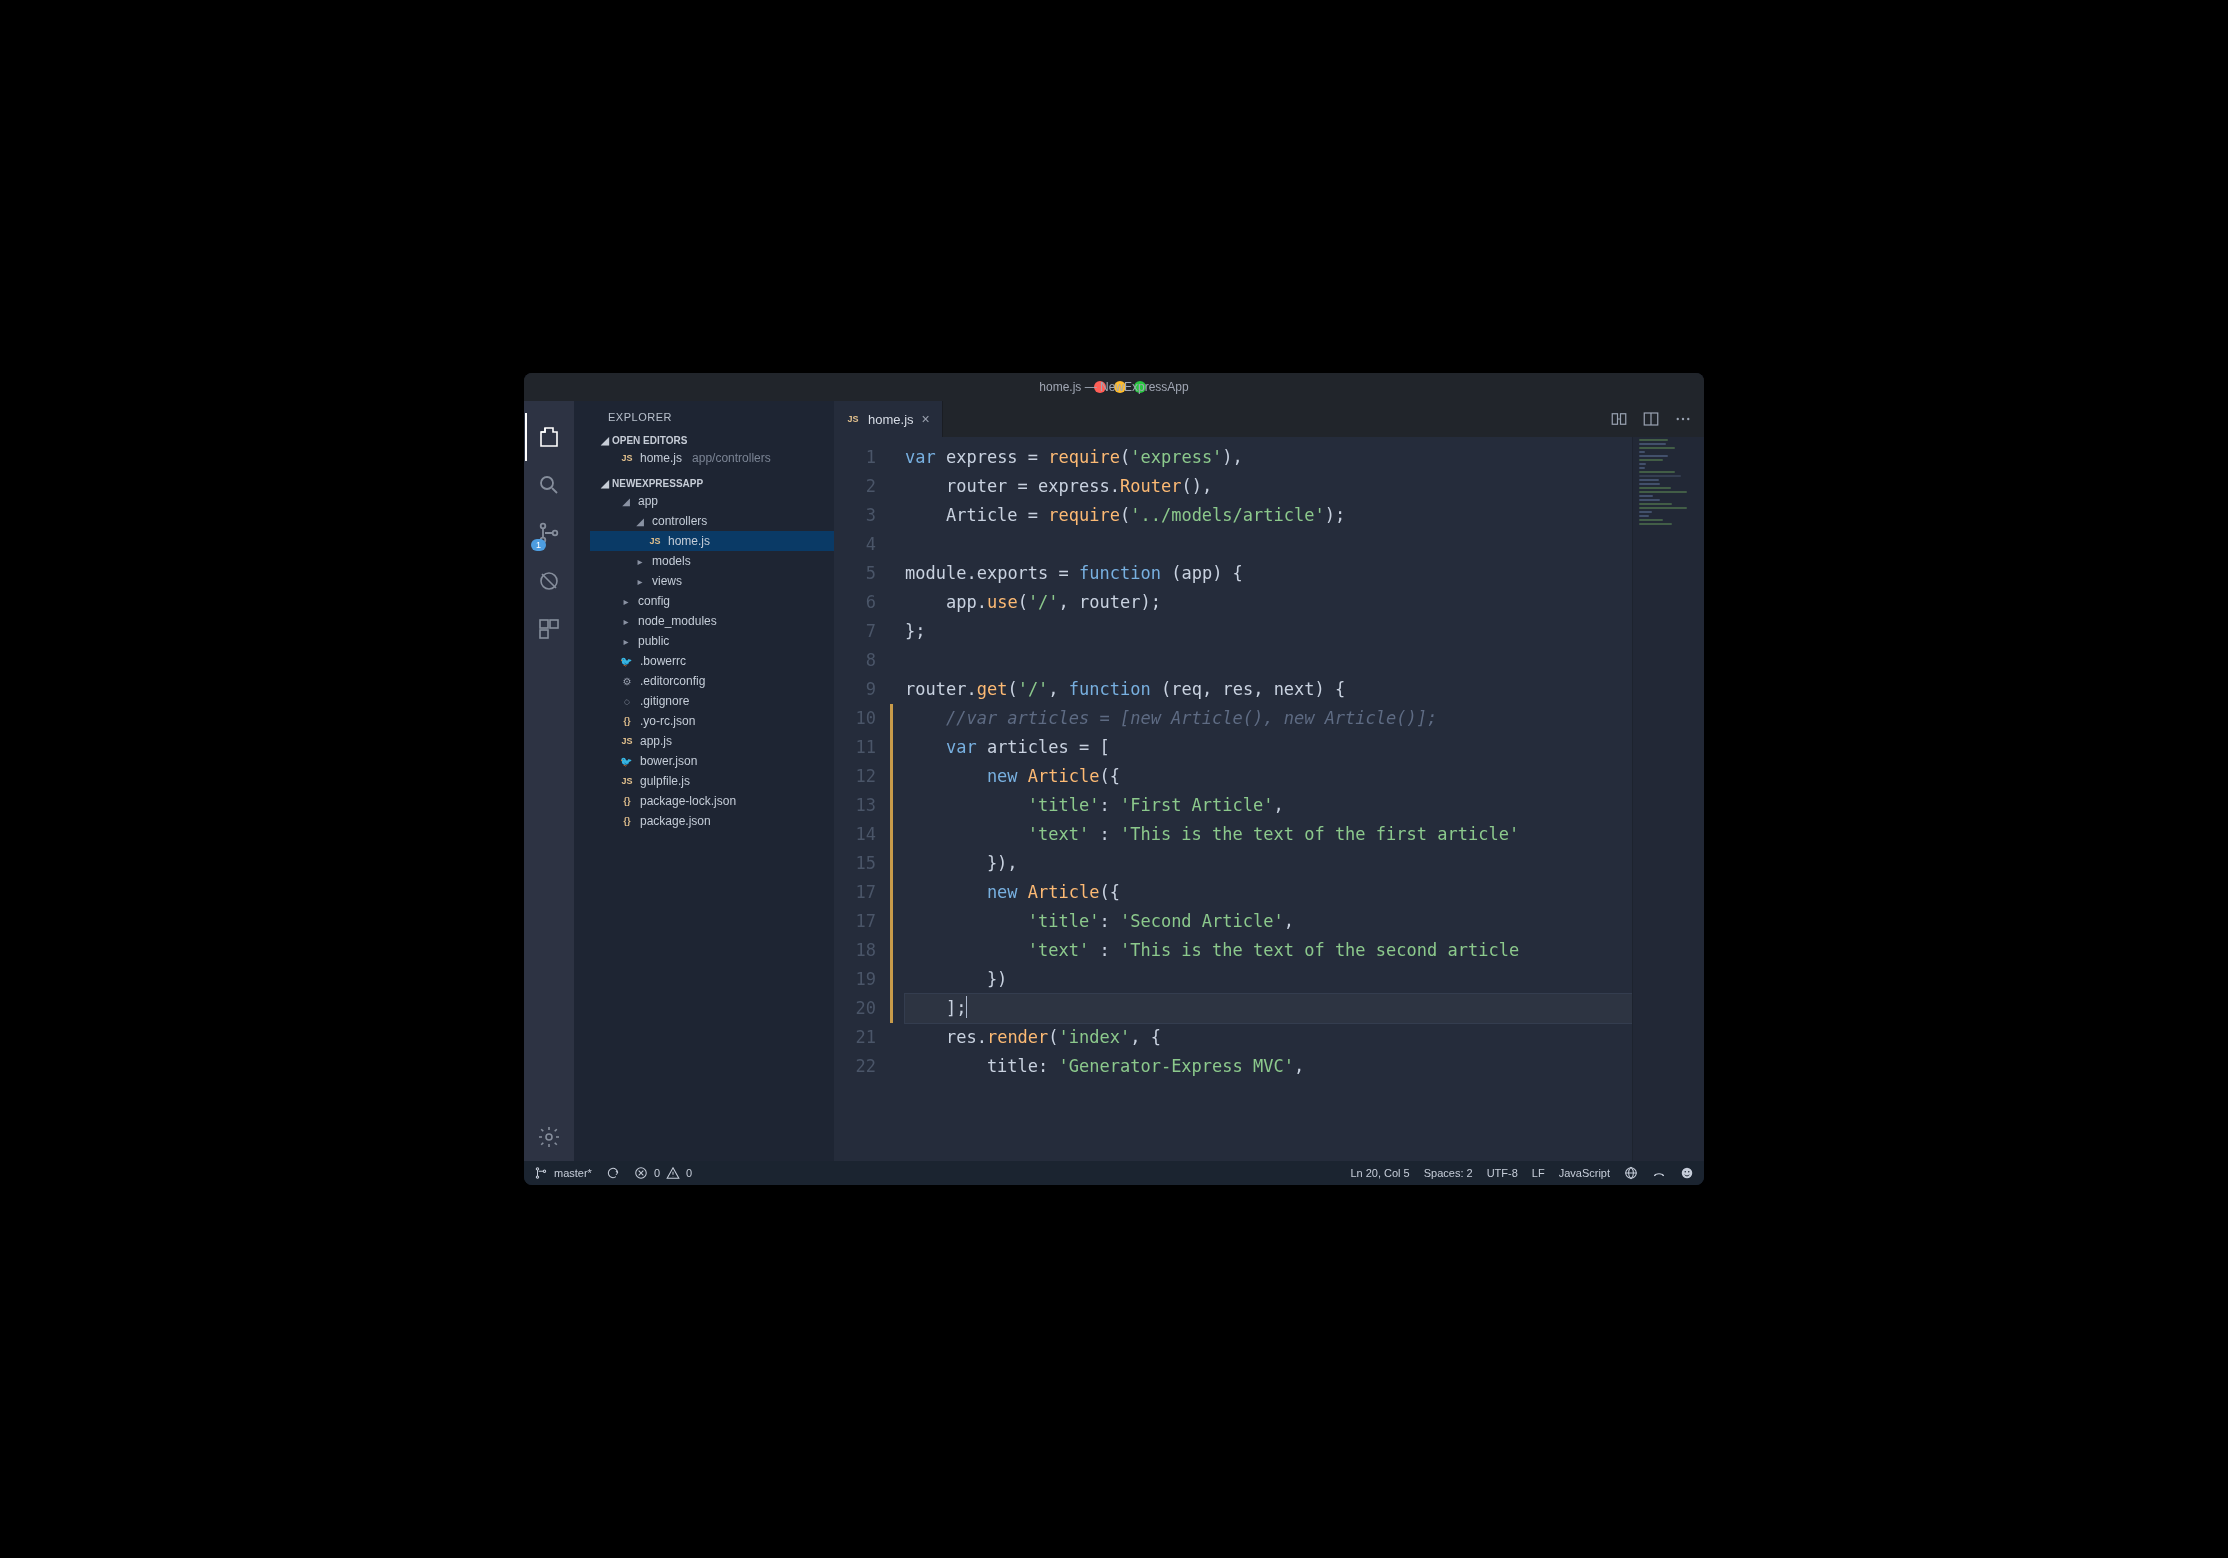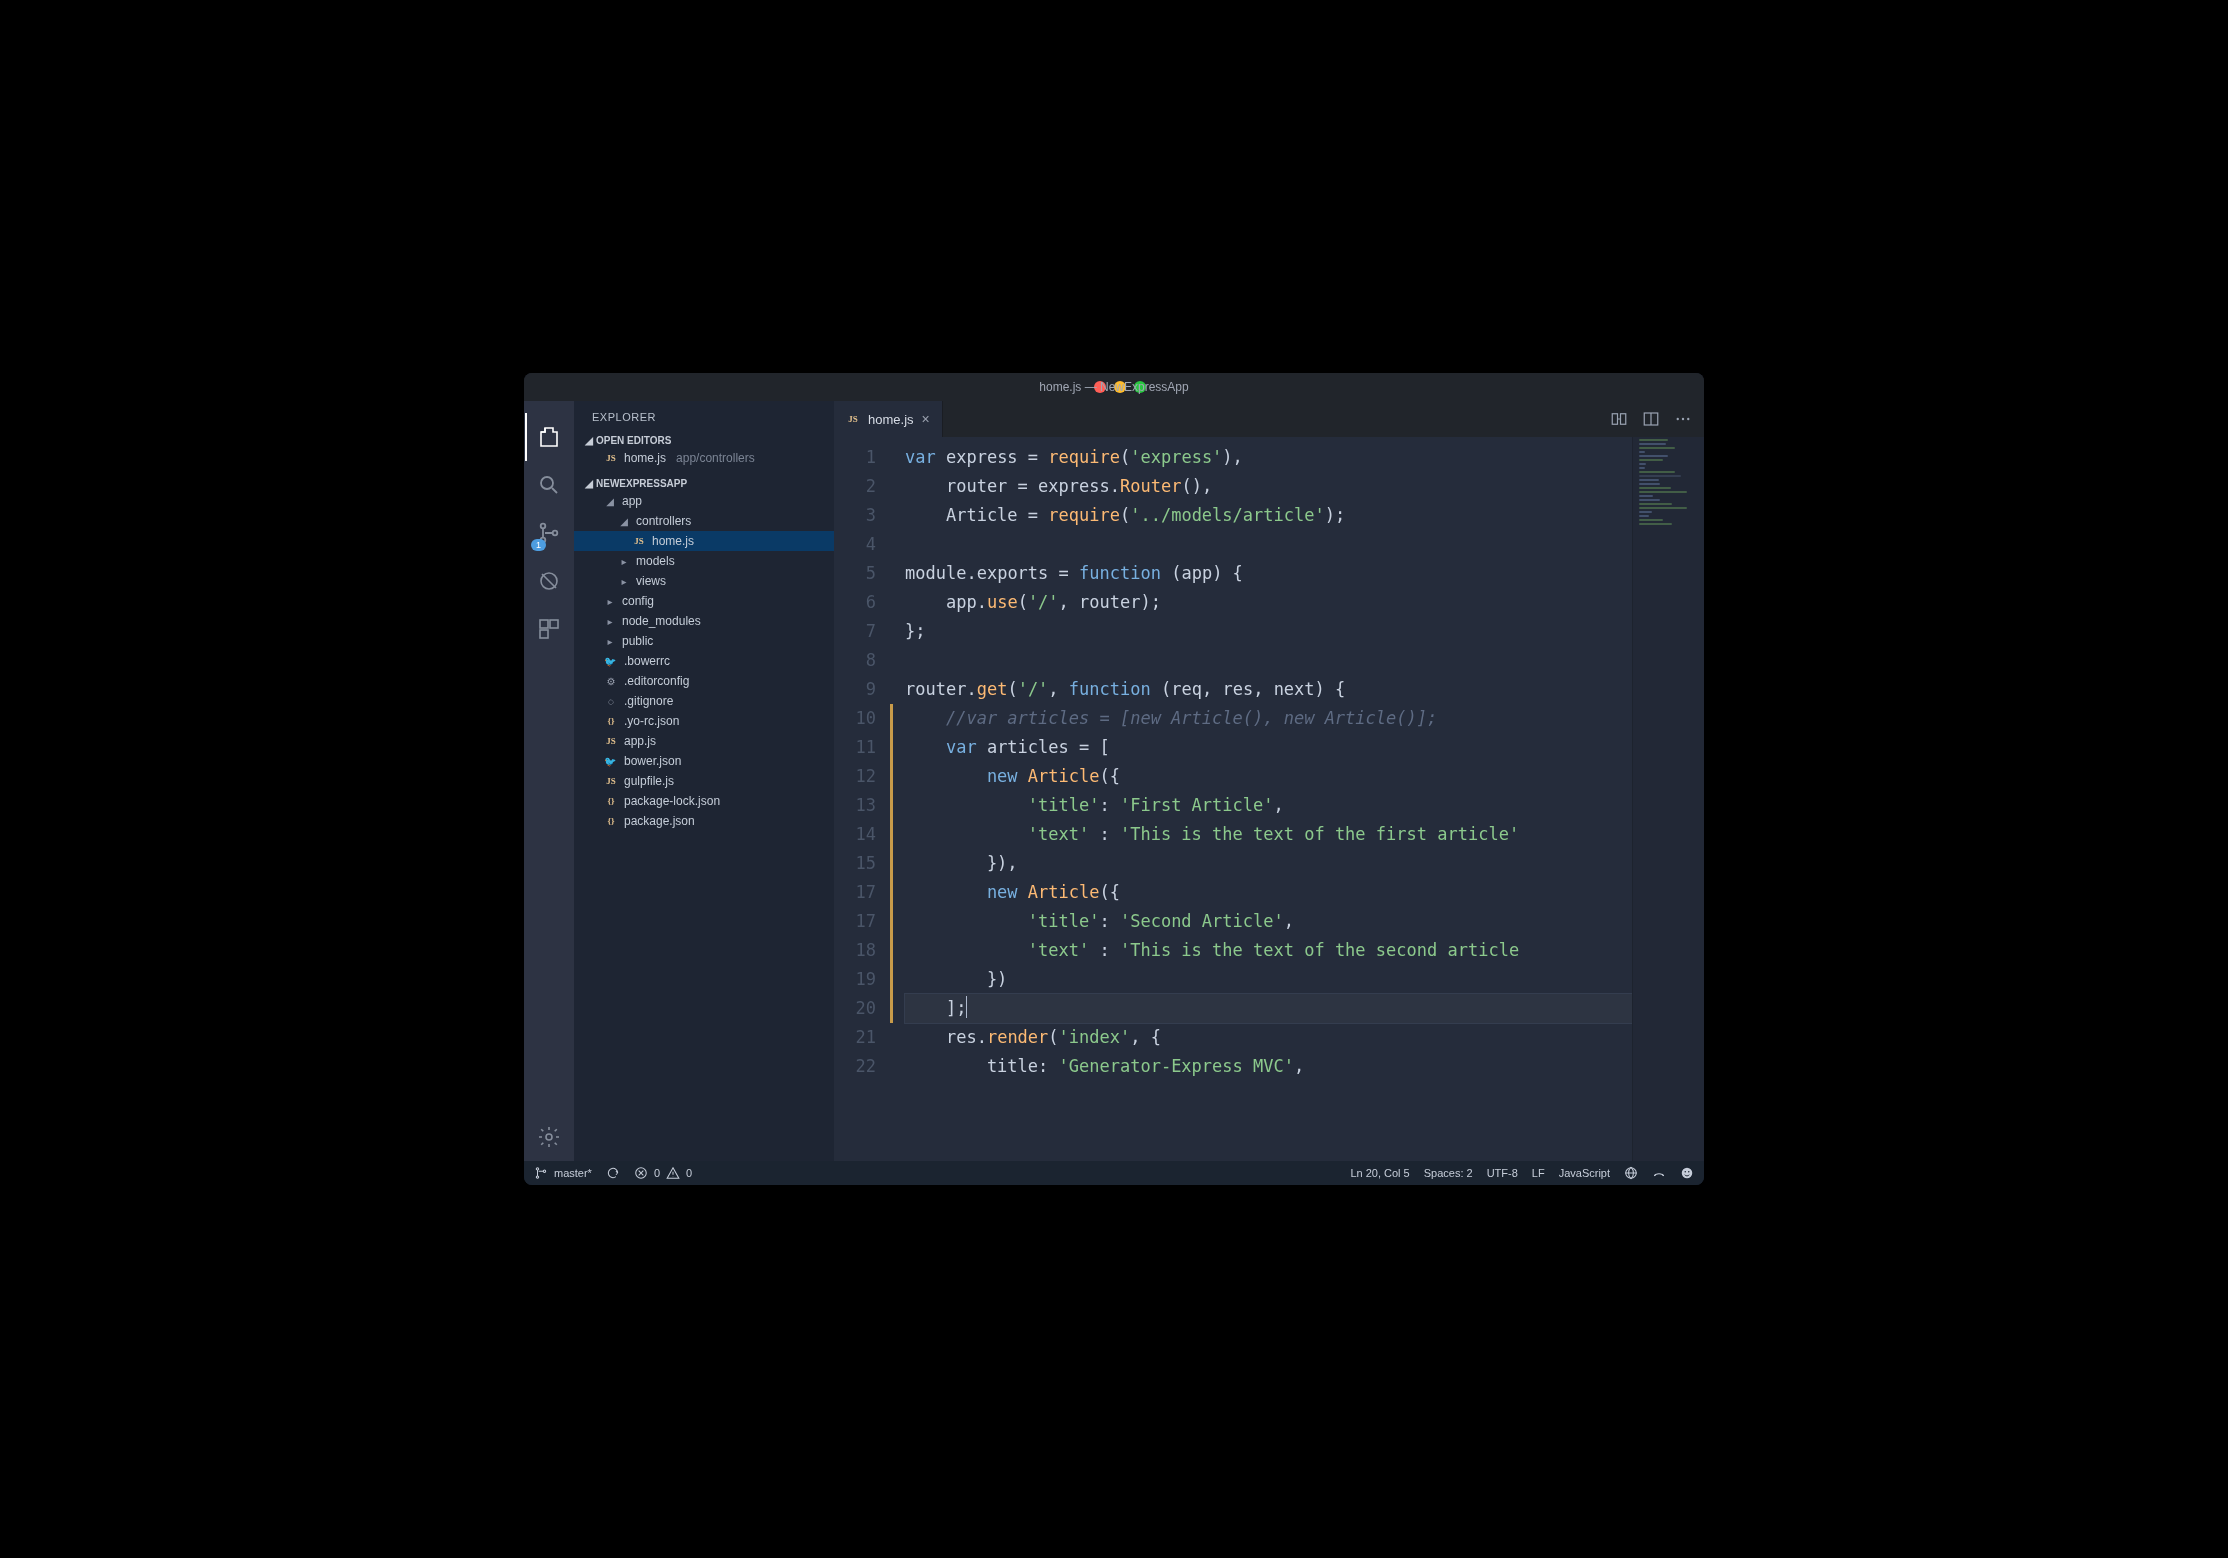--- a/index.html
+++ b/index.html
@@ -49,34 +49,35 @@
 .ab-icon svg { width: 24px; height: 24px; }
 .ab-badge { position:absolute; left:6px; bottom:6px; background:#4d9de0; color:#fff; font-size:9px; border-radius:8px; padding:1px 5px; }
 .ab-spacer { flex: 1; }
 
 .sidebar {
   width: 260px;
   background: #1e2533;
   color: #c5cdd8;
   font-size: 12px;
   overflow: hidden;
+  padding-left: 16px;
 }
 .sb-header { padding: 10px 18px 6px; font-size: 11px; letter-spacing: .5px; color: #b8c0cc; }
 .sb-section { padding: 4px 0; }
 .sb-section-hdr { display: flex; align-items: center; padding: 2px 8px; font-size: 10px; font-weight: 700; color: #c7cdd7; cursor: pointer; }
 .sb-section-hdr .chev { width: 14px; display: inline-block; text-align:center; }
 .sb-item { display: flex; align-items: center; padding: 3px 10px 3px 18px; gap:6px; cursor: pointer; white-space: nowrap; }
 .sb-item .chev { width:12px; text-align:center; color:#8a92a3; font-size:10px; }
 .sb-item .lbl { flex: 0 0 auto; }
 .sb-item .dim { color: #7b8494; margin-left:4px; }
 .sb-item.ind1 { padding-left: 30px; }
 .sb-item.ind2 { padding-left: 44px; }
 .sb-item.ind3 { padding-left: 58px; }
 .sb-item.selected { background: #0a3a66; }
-.ficon { width: 14px; text-align:center; font-size: 10px; font-family: Liberation Serif, serif; }
+.ficon { width: 14px; text-align:center; font-size: 10px; }
 .ic-js { color:#e2c08d; font-weight:700; font-size:9px; }
 .ic-json { color:#e2c08d; font-weight:700; font-size:9px; }
 .ic-bower { color:#ef5734; }
 .ic-gear { color:#9aa1b0; }
 .ic-git { color:#c9d1e0; }
 
 .editorarea { flex:1; display:flex; flex-direction:column; background:#252c3b; min-width:0; }
 .tabs { height: 36px; background:#21252b; display:flex; align-items:stretch; }
 .tab { display:flex; align-items:center; gap:8px; padding:0 12px; background:#252c3b; color:#d7dce5; font-size:13px; border-right:1px solid #1a1d23; cursor:pointer; }
 .tab .ficon { font-size:9px; }

